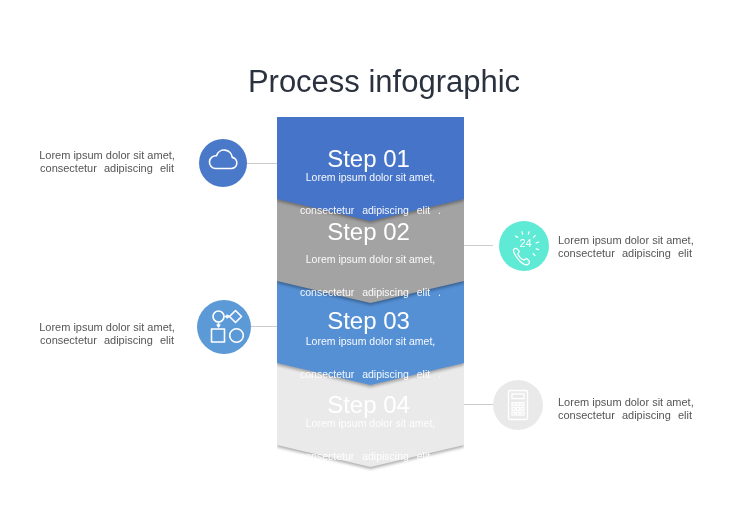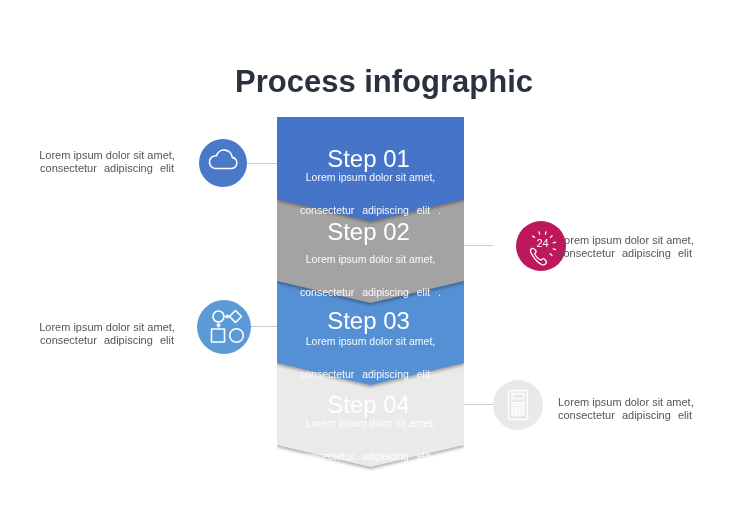--- a/index.html
+++ b/index.html
@@ -4,21 +4,21 @@
 <style>
   html,body{margin:0;padding:0;}
   body{
     width:740px;height:517px;background:#ffffff;overflow:hidden;position:relative;
     font-family:"Liberation Sans",sans-serif;
   }
   .abs{position:absolute;}
   
   .title{
     top:65px;left:50%;transform:translateX(-50%);margin-left:14px;
-    font-size:31px;font-weight:bold;letter-spacing:0;white-space:nowrap;
+    font-size:31px;font-weight:normal;letter-spacing:0;white-space:nowrap;
     color:#2b323f;line-height:34px;
   }
   
   .chevrons{left:277px;top:117px;}
   .chevrons polygon{filter:drop-shadow(0 2px 1.5px rgba(0,0,0,0.32));}
   
   .step-label{
     left:277px;width:183px;text-align:center;color:#ffffff;
     font-size:24px;line-height:24px;font-weight:400;
   }
@@ -79,21 +79,21 @@
 <div class="abs conn" style="left:464px;top:245px;width:29px"></div>
 <div class="abs conn" style="left:248px;top:326px;width:29px"></div>
 <div class="abs conn" style="left:464px;top:404px;width:29px"></div>
 
 <div class="abs circle" style="left: 199px; top: 139px; width: 48px; height: 48px; background: rgb(74, 121, 202);">
   <svg width="48" height="48" viewBox="0 0 48 48">
     <path class="icon-stroke" stroke-width="1.6" stroke-linejoin="round" stroke-linecap="round" d="M16.2 29.5h16a5.6 5.6 0 0 0 1.1-11.1 8.1 8.1 0 0 0-15.8-1.6 5.9 5.9 0 0 0-1.3 12.7z"></path>
   </svg>
 </div>
 
-<div class="abs circle" style="left: 516px; top: 221px; width: 50px; height: 50px; background: #be185d;">
+<div class="abs circle" style="left: 499px; top: 221px; width: 50px; height: 50px; background: #5eead4;">
   <svg width="50" height="50" viewBox="0 0 50 50">
     <g class="icon-stroke" stroke-width="1.3" stroke-linecap="round">
       <line x1="16.6" y1="15" x2="18.6" y2="16.4"></line>
       <line x1="23" y1="10.8" x2="23.6" y2="13.2"></line>
       <line x1="30" y1="10.8" x2="29.4" y2="13.2"></line>
       <line x1="36.2" y1="14.6" x2="34.4" y2="16.4"></line>
       <line x1="39.6" y1="21.2" x2="37.2" y2="21.8"></line>
       <line x1="39.6" y1="28.6" x2="37.2" y2="27.8"></line>
       <line x1="36" y1="34.6" x2="34.2" y2="32.8"></line>
     </g>

